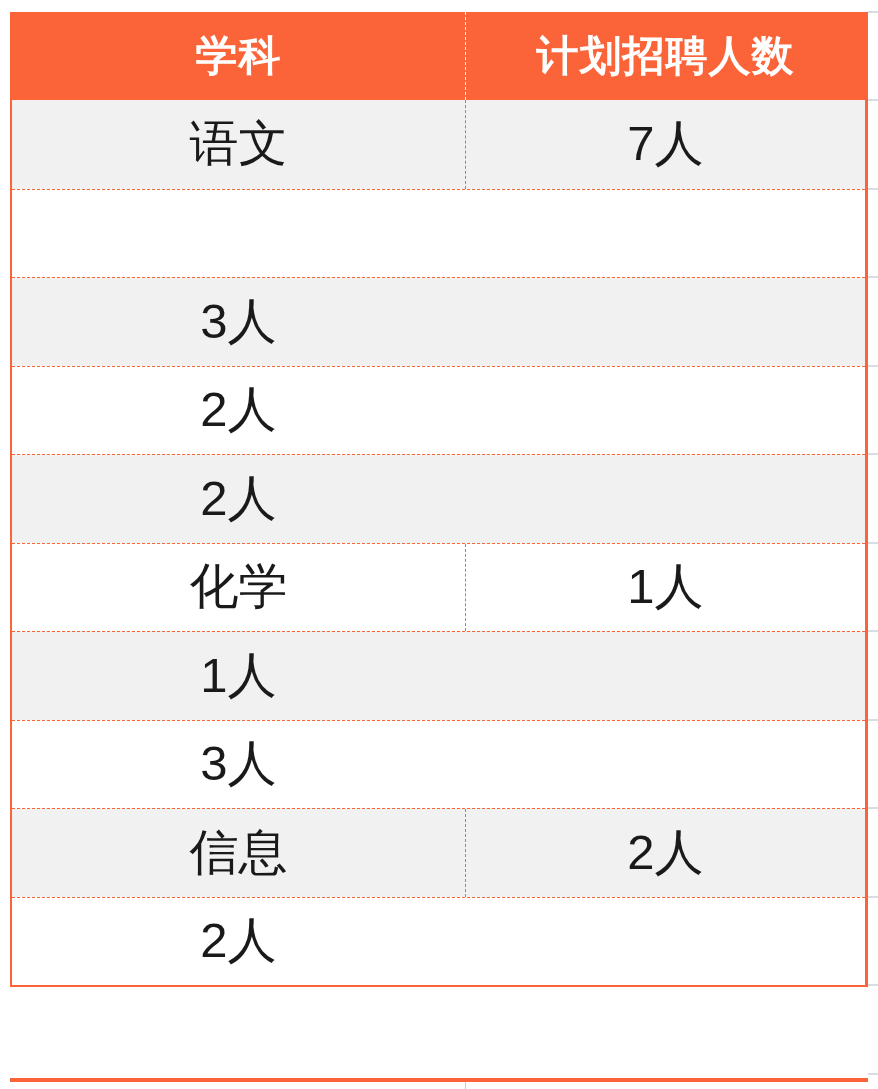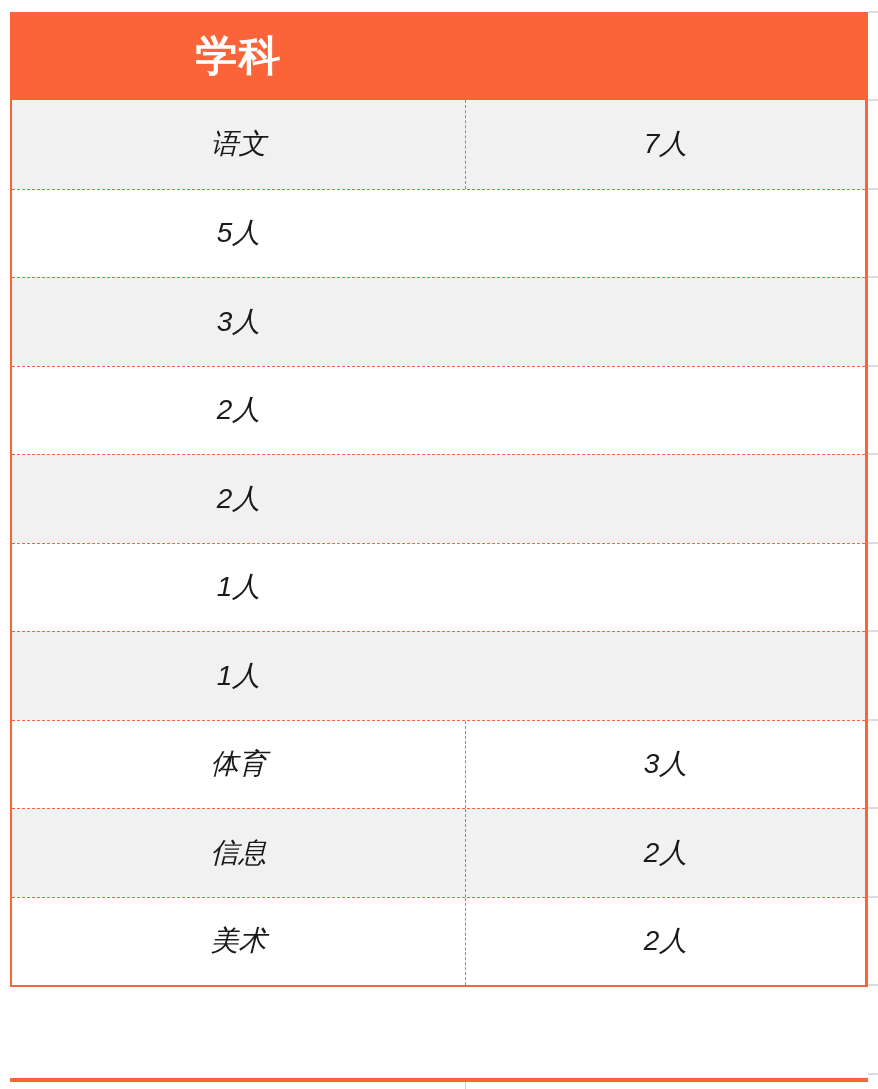--- a/index.html
+++ b/index.html
@@ -52,22 +52,21 @@
     height: 88.5px;
     color: var(--body-text);
   }
   .row:nth-child(odd) { background: var(--row-alt); }
   .row:nth-child(even) { background: #ffffff; }
   .row + .row { border-top: 1px dashed var(--accent); }
   .cell {
     display: flex;
     align-items: center;
     justify-content: center;
-    font-size: 28px;
-    font-style: italic;
+    font-size: 49px;
   }
   .cell + .cell { border-left: 1px dashed var(--accent); text-align: center; }
   .bottom-bar {
     position: absolute;
     left: 10px;
     top: 1077.5px;
     width: 858px;
     height: 4px;
     background: var(--accent);
   }
@@ -93,64 +92,63 @@
     height: 7px;
     background: #C9CCD1;
   }
 </style>
 </head>
 <body>
 
 <div class="table-outer">
   <div class="header-row">
     <div class="header-cell">学科</div>
+    <div class="header-cell">计划招聘人数</div>
   </div>
   <div class="tbody">
   <div class="row">
     <div class="cell subject">语文</div>
     <div class="cell count">7人</div>
   </div>
 
   <div class="row">
-    <div class="cell count">5人</div>
   </div>
 
 
   <div class="row">
     <div class="cell count">3人</div>
   </div>
 
   <div class="row">
     <div class="cell count">2人</div>
   </div>
 
   <div class="row">
     <div class="cell count">2人</div>
   </div>
 
   <div class="row">
+    <div class="cell subject">化学</div>
     <div class="cell count">1人</div>
   </div>
 
   <div class="row">
     <div class="cell count">1人</div>
   </div>
 
   <div class="row">
-    <div class="cell subject">体育</div>
     <div class="cell count">3人</div>
   </div>
 
   <div class="row">
     <div class="cell subject">信息</div>
     <div class="cell count">2人</div>
   </div>
 
   <div class="row">
-    <div class="cell subject">美术</div>
     <div class="cell count">2人</div>
   </div>
 </div>
 </div>
 
 <div class="bottom-bar"></div>
 
 <div class="gridline-overlay">
   <div class="v-stub"></div>
 <div class="tick" style="top: 11px;"></div>

